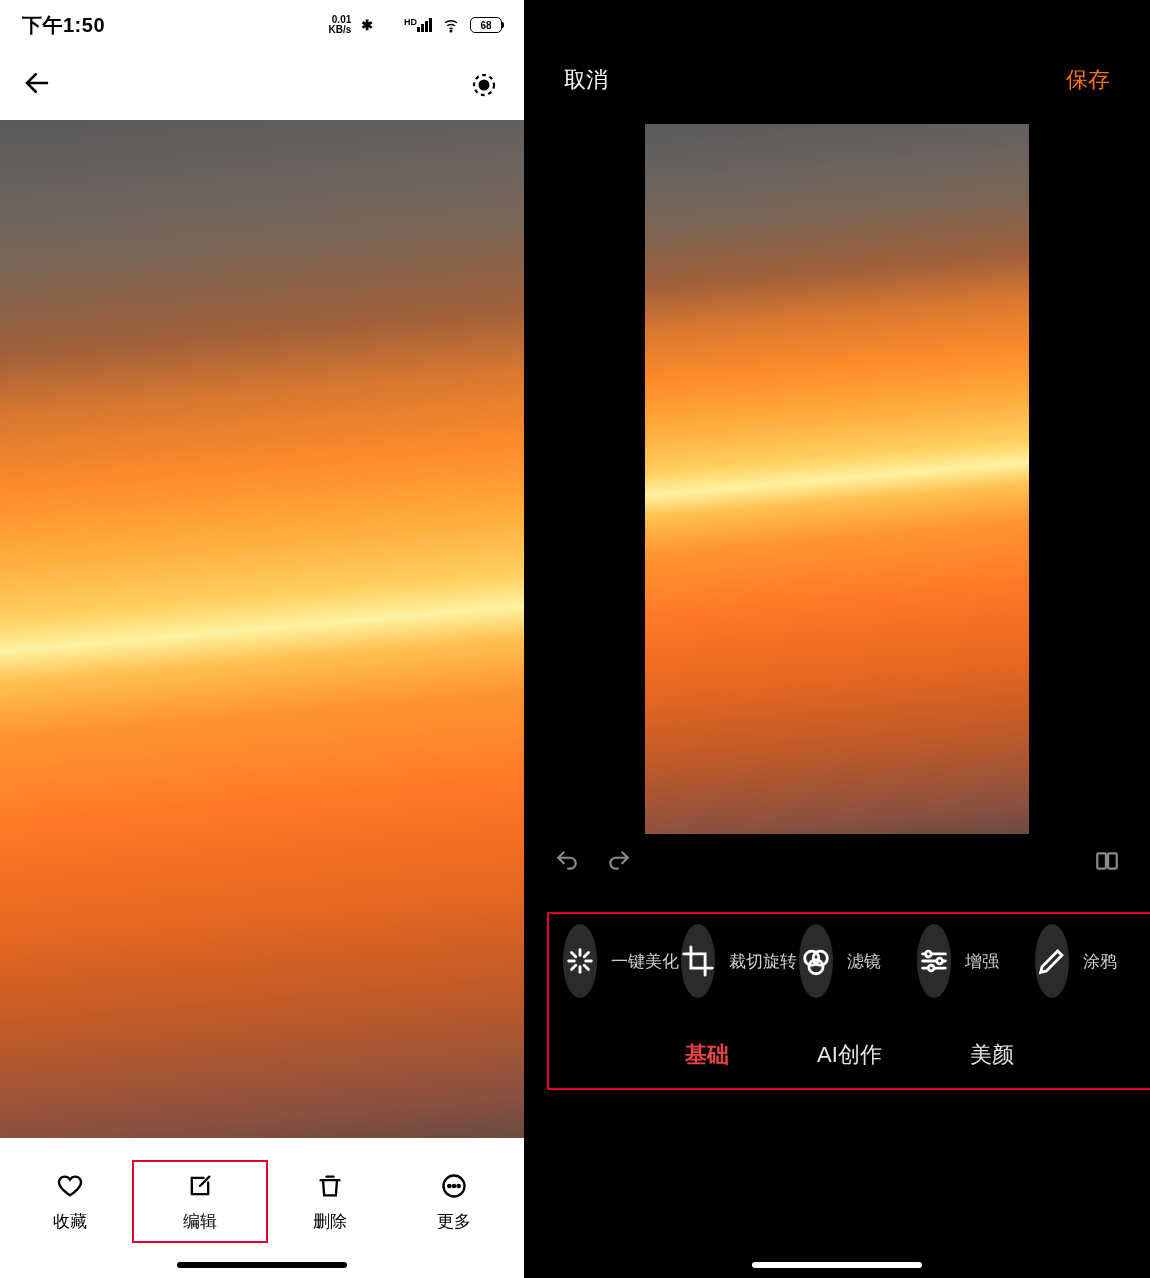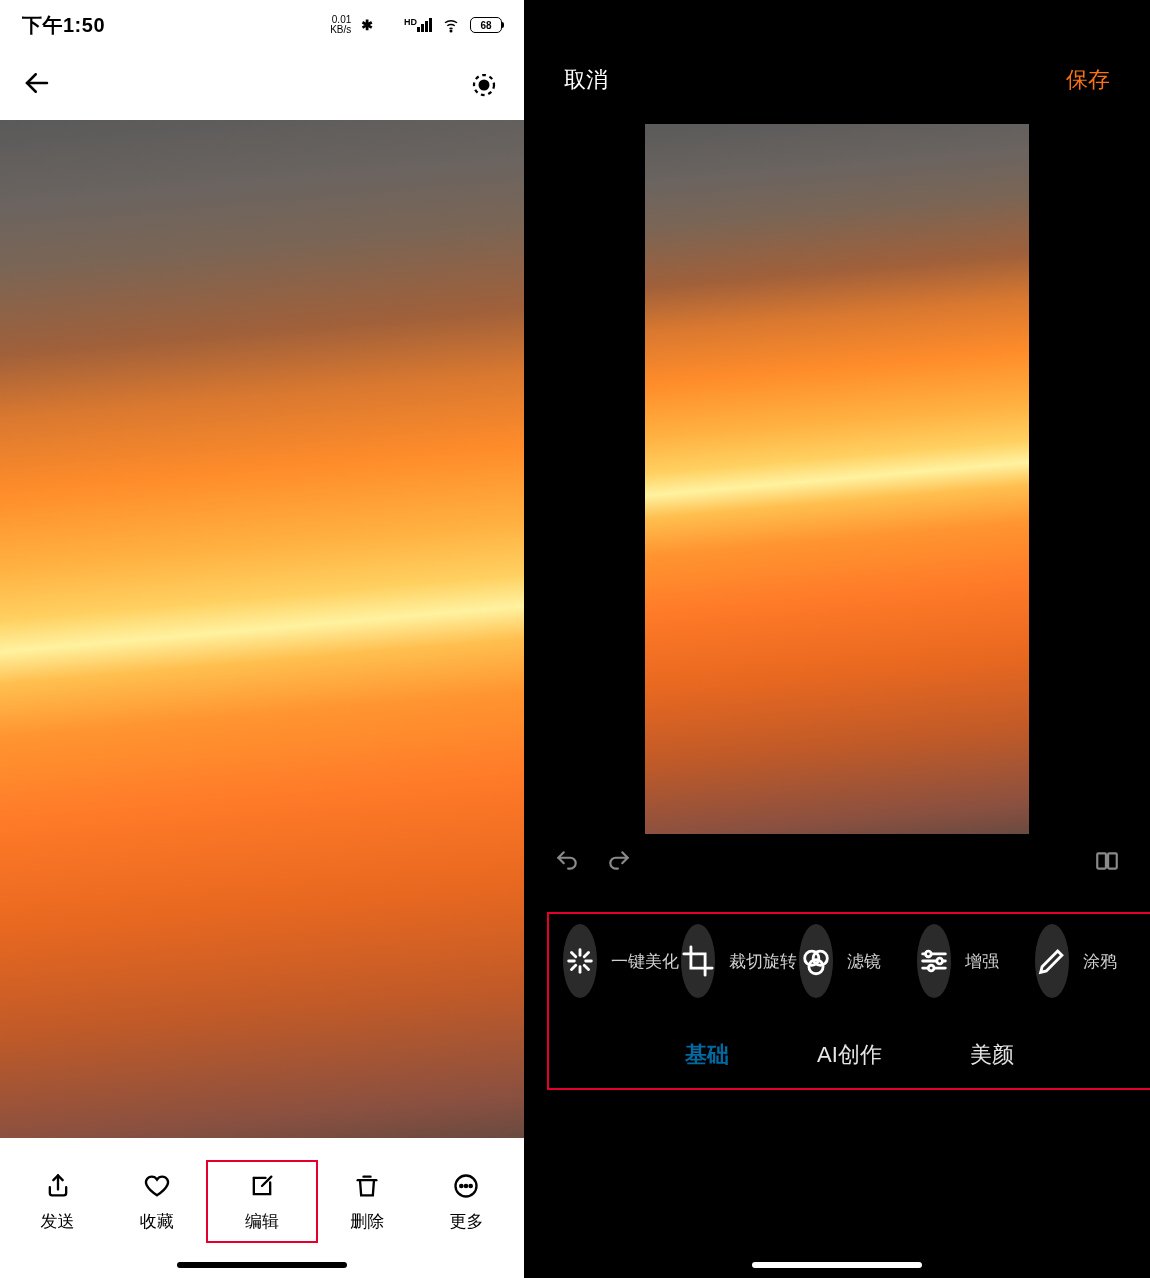--- a/index.html
+++ b/index.html
@@ -36,21 +36,21 @@
       display: flex;
       align-items: center;
       justify-content: space-between;
       padding: 0 22px;
       color: #000;
       font-weight: 600;
       gap: 36px;
     }
     .status-time { font-size: 20px; letter-spacing: 0.5px; }
     .status-right { display: flex; align-items: center; gap: 10px; font-size: 12px; }
-    .kbs { display:flex; flex-direction:column; align-items:flex-end; line-height:10px; font-size:10px; font-weight:400;}
+    .kbs { display:flex; flex-direction:column; align-items:flex-end; line-height:10px; font-size:10px; font-weight:700;}
     .bt-icon::before { content:"\2731"; font-size:14px; }
     .signal, .wifi { display:inline-flex; align-items:flex-end; gap:1px; }
     .signal i { width:3px; background:#000; }
     .signal i:nth-child(1){height:5px} .signal i:nth-child(2){height:8px} .signal i:nth-child(3){height:11px} .signal i:nth-child(4){height:14px}
     .hd { font-size:9px; font-weight:700; position:relative; top:-5px; margin-left:-6px;padding-left:27px;}
     .wifi svg { width:18px; height:18px; }
     .battery { border:1.5px solid #000; border-radius:5px; width:32px; height:16px; display:flex; align-items:center; justify-content:center; font-size:10px; font-weight:600; position:relative;}
     .battery::after{content:""; position:absolute; right:-3px; top:4px; width:2px; height:6px; background:#000; border-radius:0 2px 2px 0;}
     .top-bar {
       height: 70px;
@@ -148,21 +148,21 @@
     .tool-circle svg { width:34px; height:34px; }
     .tool-label { color:#d0d0d0; font-size:17px; white-space:nowrap; }
     .tab-row {
       display:flex;
       justify-content:center;
       gap: 88px;
       margin-top: 42px;
       font-size:22px;
     }
     .tab { color:#e6e6e6; }
-    .tab.active { color:#0369a1; font-weight:600; }
+    .tab.active { color:#ef4444; font-weight:600; }
     .home-indicator-r {
       position:absolute; bottom:10px; left:50%; transform:translateX(-50%);
       width:170px; height:6px; background:#fff; border-radius:4px;
     }
   </style>
 </head>
 <body>
 
 <div class="pane-left">
   <div class="status-bar">
@@ -209,30 +209,20 @@
           <circle cx="12" cy="12" r="3.5" fill="#000"></circle>
         </svg>
     </div>
   </div>
 
   <div class="photo-area sunset"></div>
 
   <div class="bottom-bar">
     <div class="bb-item">
       <div class="bb-icon">
-        <svg viewBox="0 0 24 24" fill="none" stroke="#000" stroke-width="2" stroke-linecap="round">
-            <path d="M12 3v12"></path>
-            <path d="M8 7l4-4 4 4"></path>
-            <path d="M5 13v5a2 2 0 0 0 2 2h10a2 2 0 0 0 2-2v-5"></path>
-          </svg>
-      </div>
-      <span>发送</span>
-    </div>
-    <div class="bb-item">
-      <div class="bb-icon">
         <svg viewBox="0 0 24 24" fill="none" stroke="#000" stroke-width="2">
             <path d="M12 20s-7-4.5-9-9c-1.5-3.5 1-7 4.5-7 2 0 3.5 1 4.5 2.5C13 5 14.5 4 16.5 4 20 4 22.5 7.5 21 11c-2 4.5-9 9-9 9z"></path>
           </svg>
       </div>
       <span>收藏</span>
     </div>
     <div class="bb-item highlight-box">
       <div class="bb-icon">
         <svg viewBox="0 0 24 24" fill="none" stroke="#000" stroke-width="2" stroke-linecap="round">
             <path d="M5 5h10"></path>

